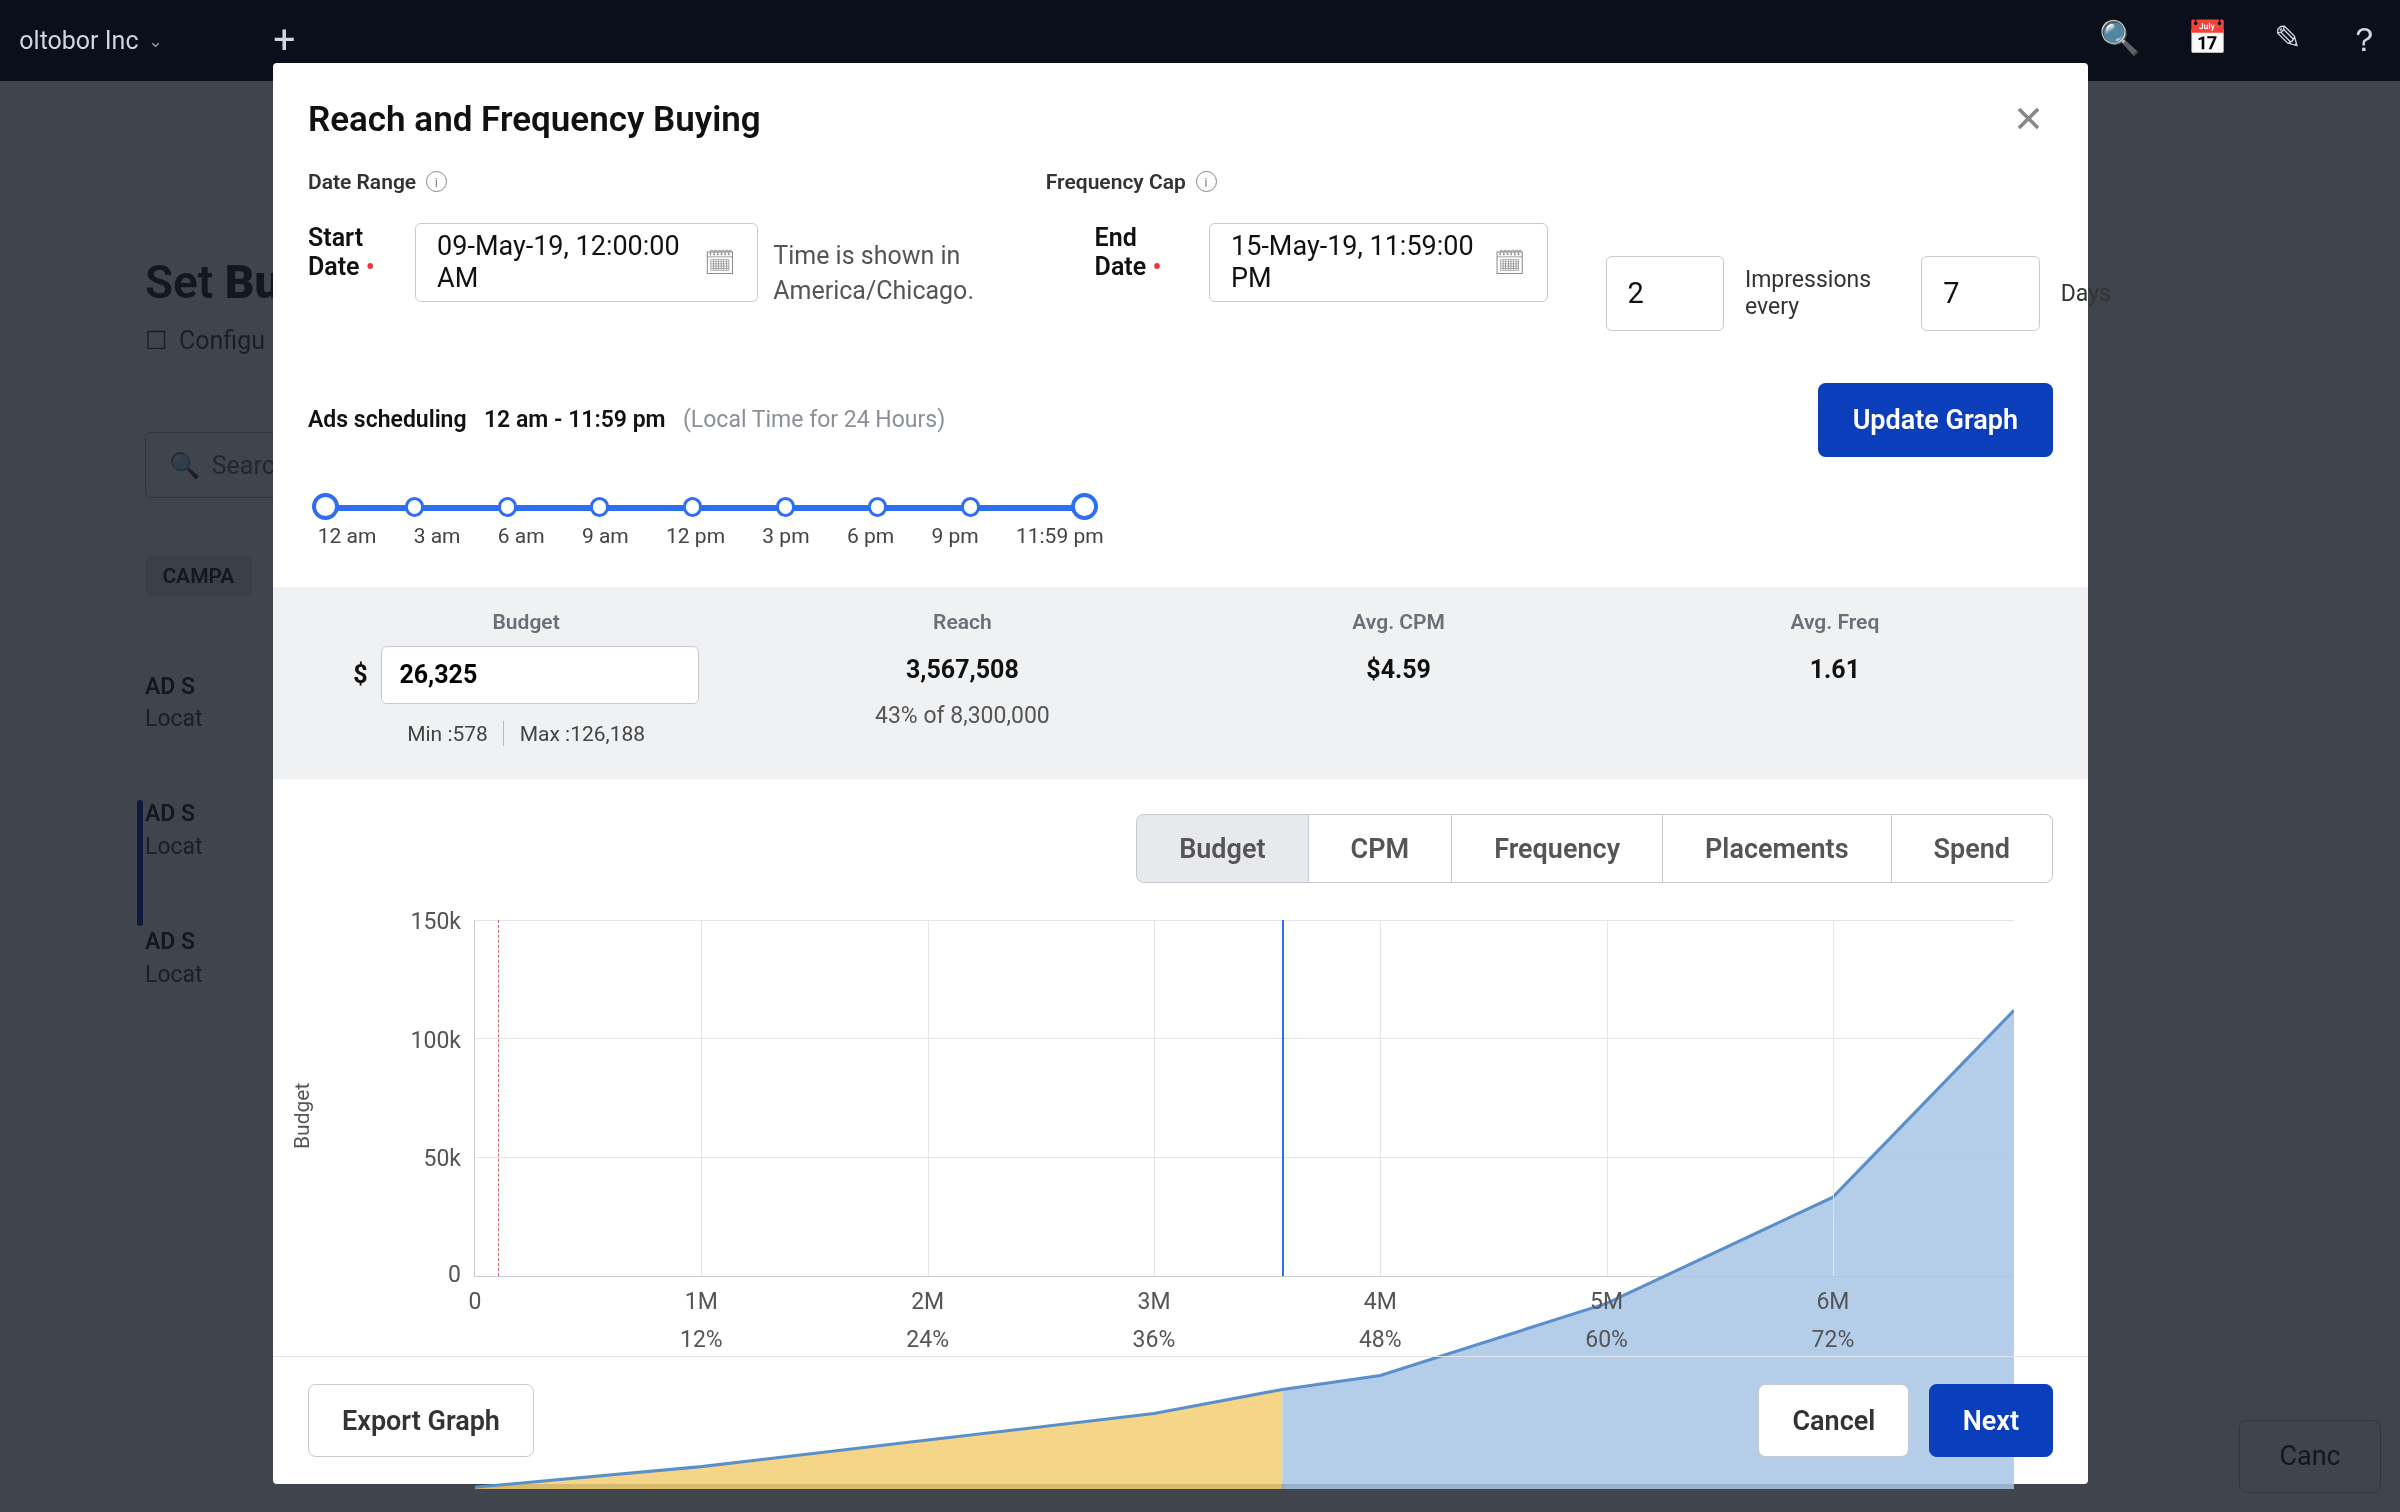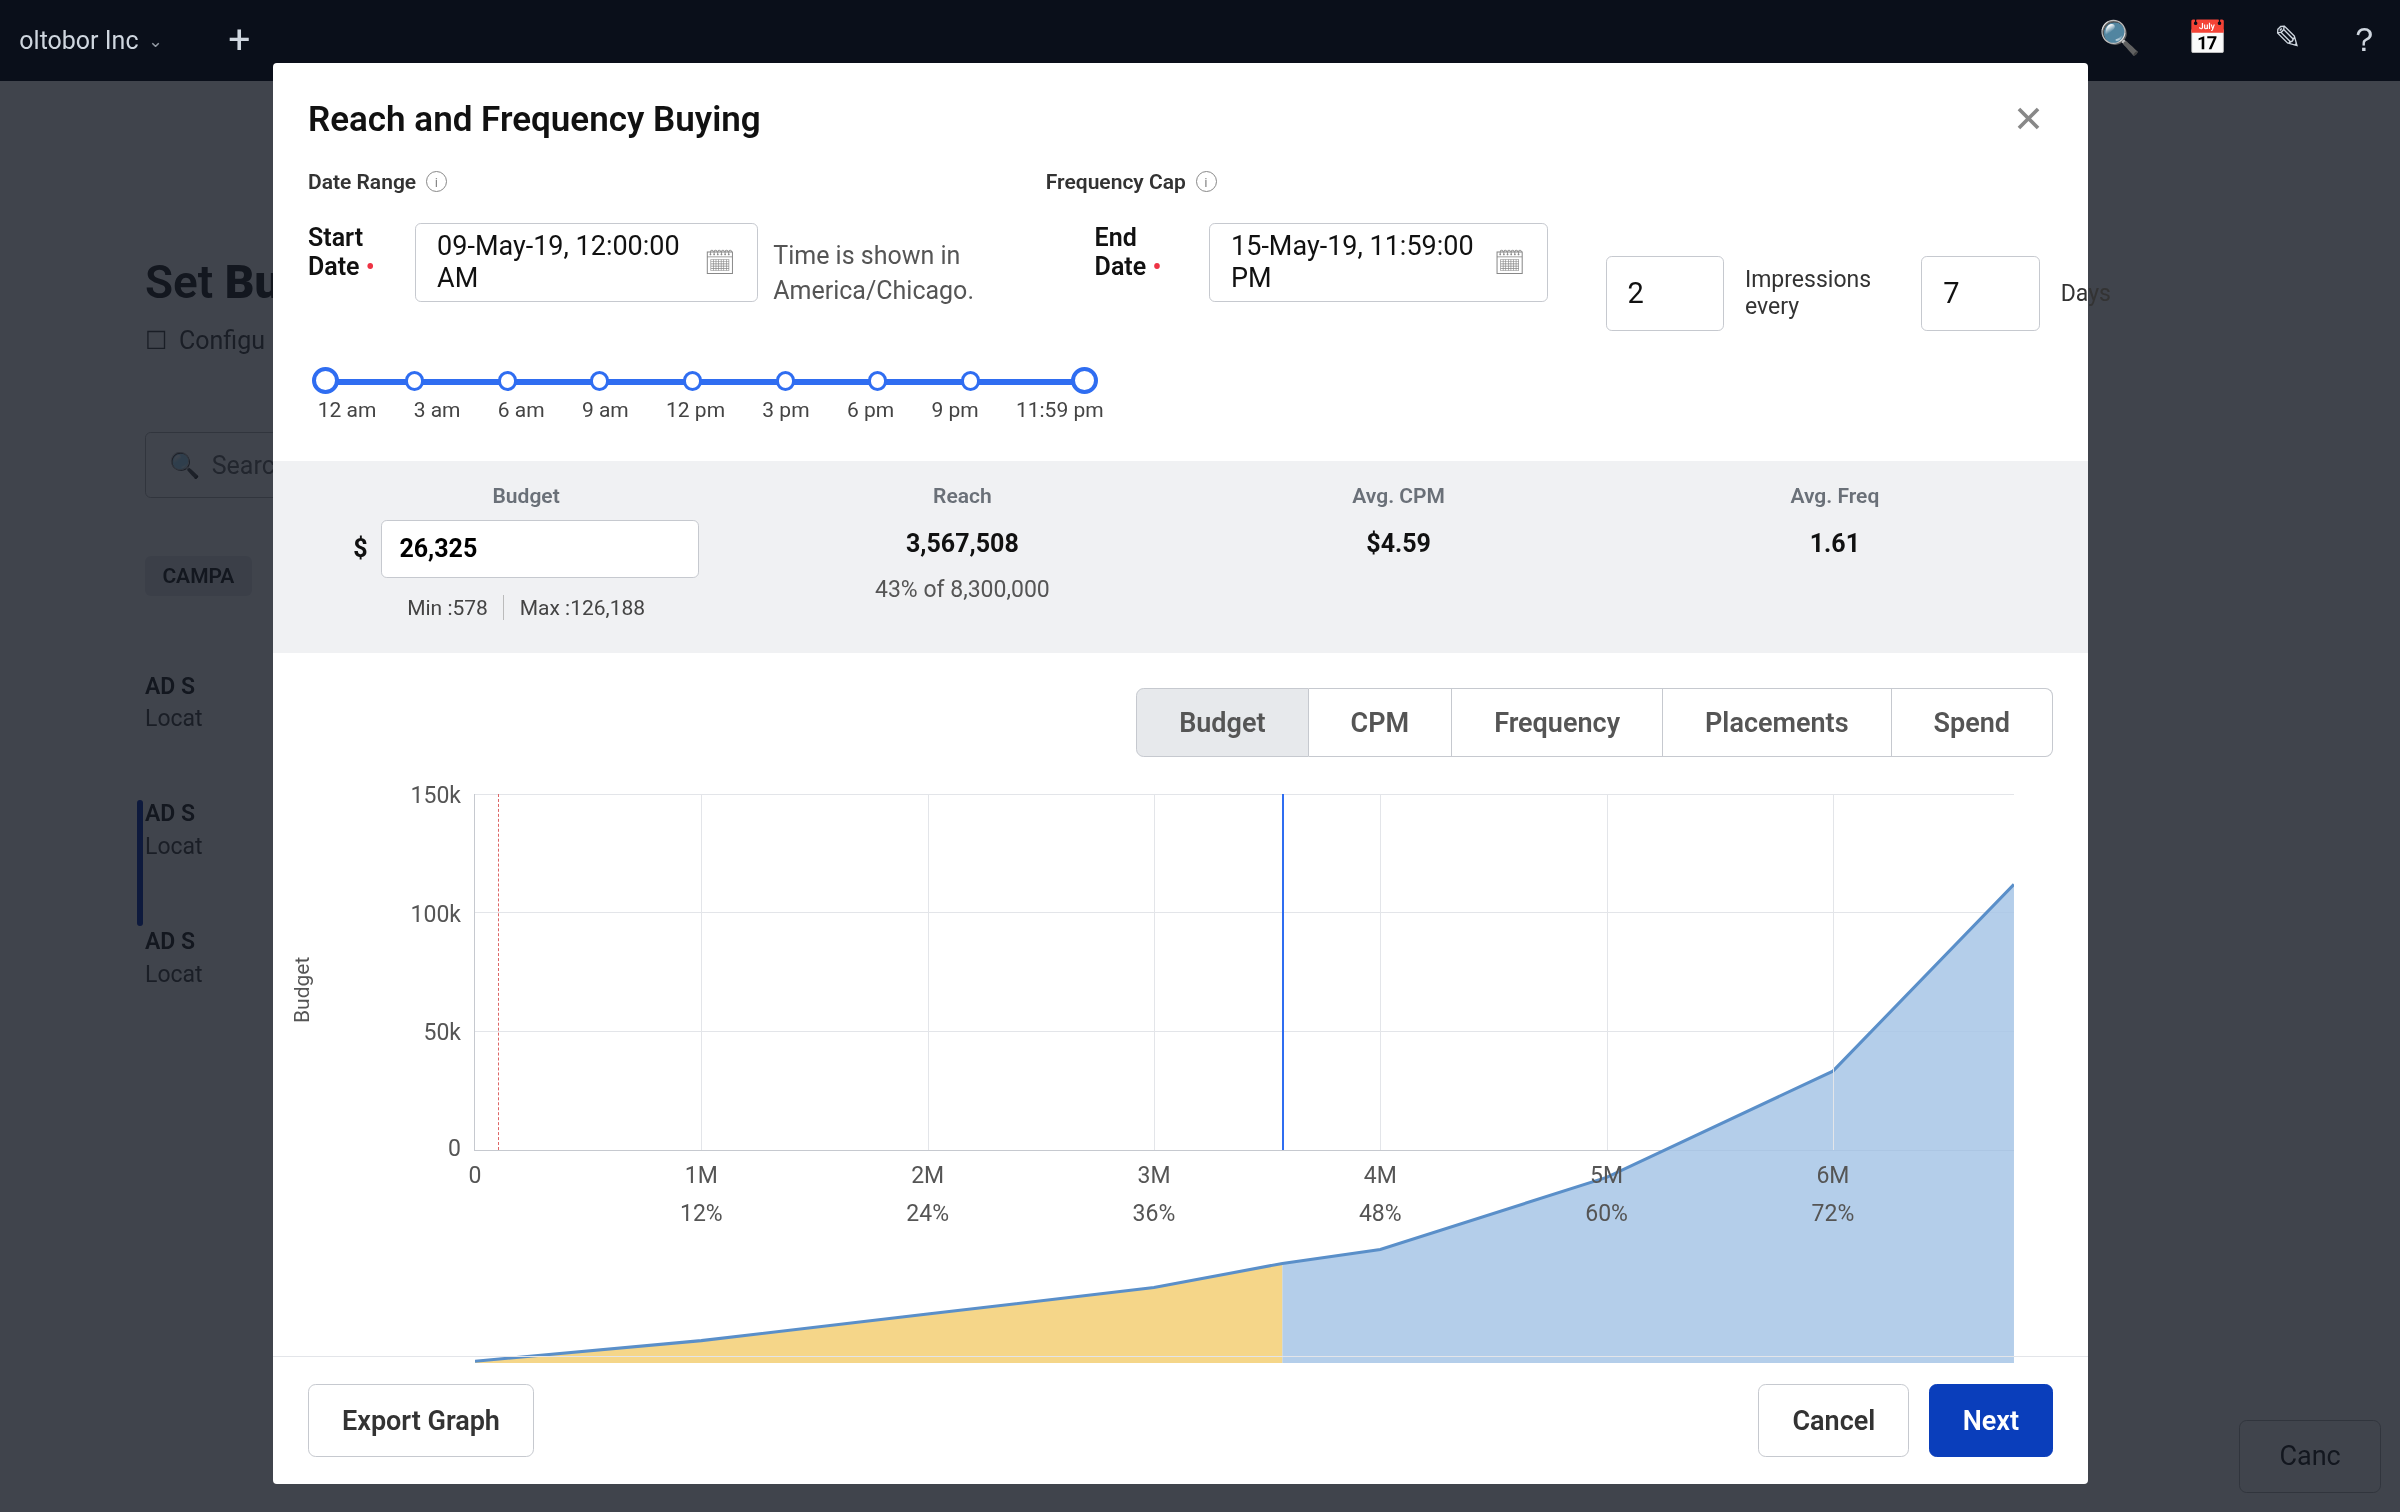--- a/index.html
+++ b/index.html
@@ -1,17 +1,17 @@
 <!DOCTYPE html>
 <html><head>
 <meta charset="utf-8">
 <style>
   *{box-sizing:border-box;margin:0;padding:0;font-family:-apple-system,BlinkMacSystemFont,"Segoe UI",Roboto,Helvetica,Arial,sans-serif;}
   body{background:#0a0f1a;color:#111;width:2400px;height:1512px;overflow:hidden;position:relative;}
-  .topbar{height:81px;background:#0a0f1a;display:flex;align-items:center;padding:0 19.3px;color:#cfd6df;}
+  .topbar{height:81px;background:#0a0f1a;display:flex;align-items:center;padding:0 19.3px;color:#cfd6df;gap:45px;}
   .org{font-size:25px;display:flex;align-items:center;gap:9.7px;}
   .org .chev{font-size:17.4px;opacity:.7;}
   .tabstrip{display:flex;align-items:center;gap:19.3px;margin-left:48px;}
   .apptab{background:#fff;border-radius:9.7px 9.7px 0 0;display:flex;align-items:center;gap:13.5px;padding:15.4px 39px 15.4px 23px;color:#111;font-size:25px;font-weight:600;}
   .appicon{width:27px;height:27px;border-radius:50%;background:radial-gradient(circle at 35% 35%,#f6b45a,#d97d2a);}
   .newtab{color:#cfd6df;font-size:39px;line-height:1;padding:0 17.4px;}
   .topicons{margin-left:auto;display:flex;gap:46px;font-size:33px;color:#cfd6df;}
   .bg{position:absolute;inset:81px 0 0 0;background:#fff;}
   .bg .dim{position:absolute;inset:0;background:rgba(10,15,26,.78);}
   .bg .content{position:absolute;left:145px;top:174px;color:#333;}
@@ -176,20 +176,26 @@
       <div style="margin-left:58px;">
         <div class="freqrow">
           <div class="numbox">2</div>
           <div class="ftxt">Impressions every</div>
           <div class="numbox">7</div>
           <div class="ftxt">Days</div>
         </div>
       </div>
     </div>
 
+    <div class="schedrow">
+      <span class="schedlbl">Ads scheduling</span>
+      <span class="schedtime">12 am - 11:59 pm</span>
+      <span class="schednote">(Local Time for 24 Hours)</span>
+      <button class="upd">Update Graph</button>
+    </div>
 
     <div class="slider">
       <div class="track" style="width:772px;">
         <div class="dot big" style="left:-5.8px"></div>
         <div class="dot" style="left:87px"></div>
         <div class="dot" style="left:180px"></div>
         <div class="dot" style="left:272px"></div>
         <div class="dot" style="left:365px"></div>
         <div class="dot" style="left:458px"></div>
         <div class="dot" style="left:550px"></div>

